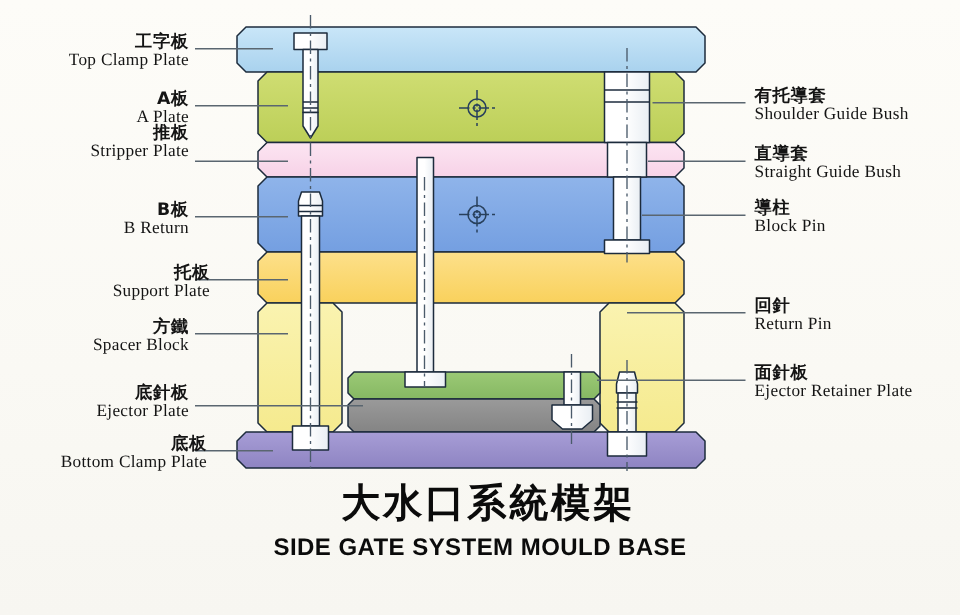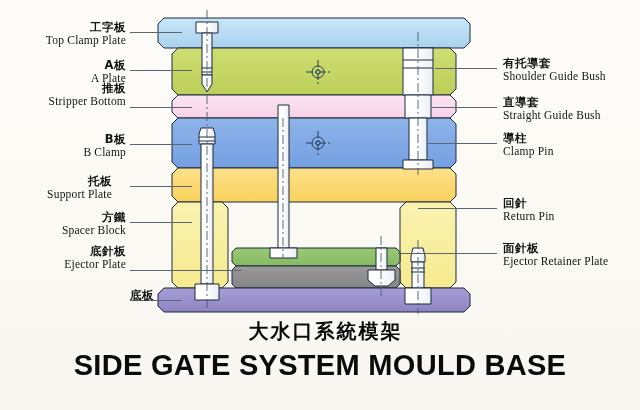--- a/index.html
+++ b/index.html
@@ -49,29 +49,29 @@
 
   
   #title{
     position:absolute;
     left:0;right:0;
     text-align:center;
     color:#0b0b0b;
   }
   #title .t-cn{
     font-family:"DejaVu Sans", sans-serif;
-    font-size:20px;
+    font-size:26px;
     font-weight:700;
     letter-spacing:2px;
     display:block;
     margin-left:11px;
   }
   #title .t-en{
     font-family:"Liberation Sans", sans-serif;
-    font-size:29px;
+    font-size:16px;
     font-weight:700;
     letter-spacing:0.3px;
     display:block;
     margin-top:4px;
   }
 
   
   #assembly{ position:absolute; left:0; top:0; width:640px; height:320px; }
   #assembly svg{ display:block; }
 </style>
@@ -224,53 +224,54 @@
   <div class="label left" style="right:514px; top:22px;">
     <span class="cn">工字板</span>
     <span class="en">Top Clamp Plate</span>
   </div>
   <div class="label left" style="right:514px; top:60px;">
     <span class="cn">A板</span>
     <span class="en">A Plate</span>
   </div>
   <div class="label left" style="right:514px; top:83px;">
     <span class="cn">推板</span>
-    <span class="en">Stripper Bottom</span>
+    <span class="en">Stripper Plate</span>
   </div>
   <div class="label left" style="right:514px; top:134px;">
     <span class="cn">B板</span>
-    <span class="en">B Clamp</span>
-  </div>
-  <div class="label left" style="right:528px; top:176px;">
+    <span class="en">B Return</span>
+  </div>
+  <div class="label left" style="right:500px; top:176px;">
     <span class="cn">托板</span>
     <span class="en">Support Plate</span>
   </div>
   <div class="label left" style="right:514px; top:212px;">
     <span class="cn">方鐵</span>
     <span class="en">Spacer Block</span>
   </div>
-  <div class="label left" style="right:514px; top:246px;">
+  <div class="label left" style="right:514px; top:256px;">
     <span class="cn">底針板</span>
     <span class="en">Ejector Plate</span>
   </div>
-  <div class="label left" style="right:486px; top:290px;">
+  <div class="label left" style="right:502px; top:290px;">
     <span class="cn">底板</span>
+    <span class="en">Bottom Clamp Plate</span>
   </div>
 
   <div class="label right" style="left:503px; top:97px;">
     <span class="cn">直導套</span>
     <span class="en">Straight Guide Bush</span>
   </div>
   <div class="label right" style="left:503px; top:58px;">
     <span class="cn">有托導套</span>
     <span class="en">Shoulder Guide Bush</span>
   </div>
   <div class="label right" style="left:503px; top:133px;">
     <span class="cn">導柱</span>
-    <span class="en">Clamp Pin</span>
+    <span class="en">Block Pin</span>
   </div>
   <div class="label right" style="left:503px; top:198px;">
     <span class="cn">回針</span>
     <span class="en">Return Pin</span>
   </div>
   <div class="label right" style="left:503px; top:243px;">
     <span class="cn">面針板</span>
     <span class="en">Ejector Retainer Plate</span>
   </div>
 

